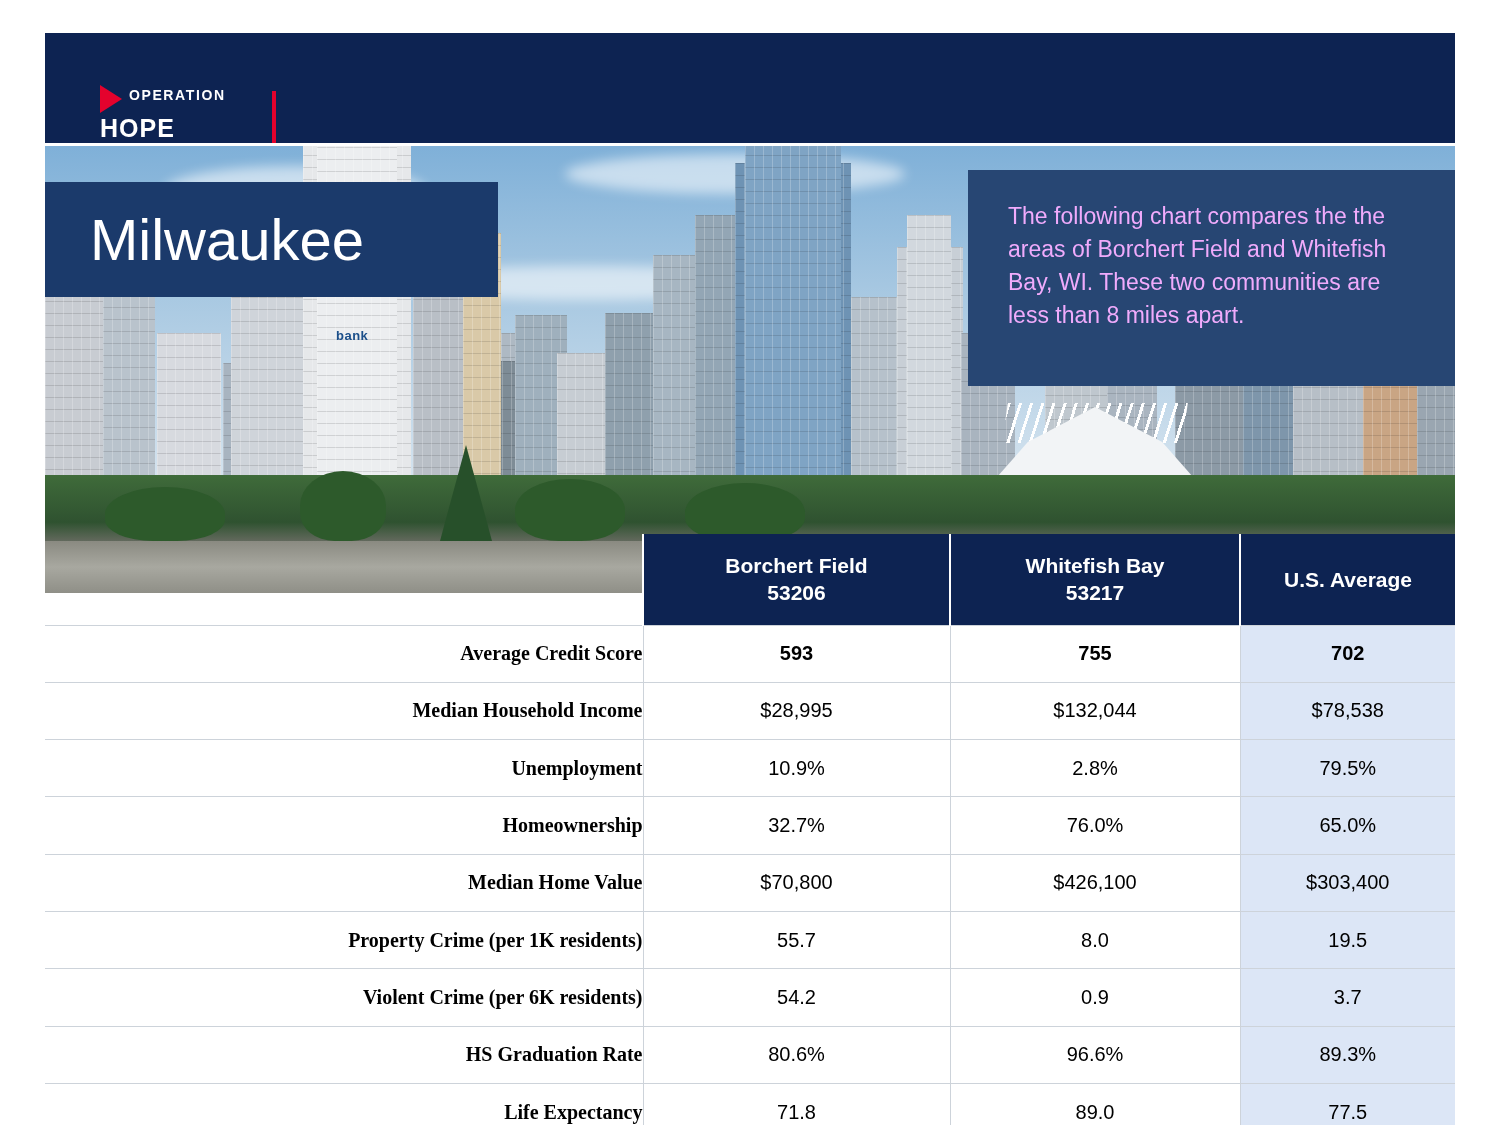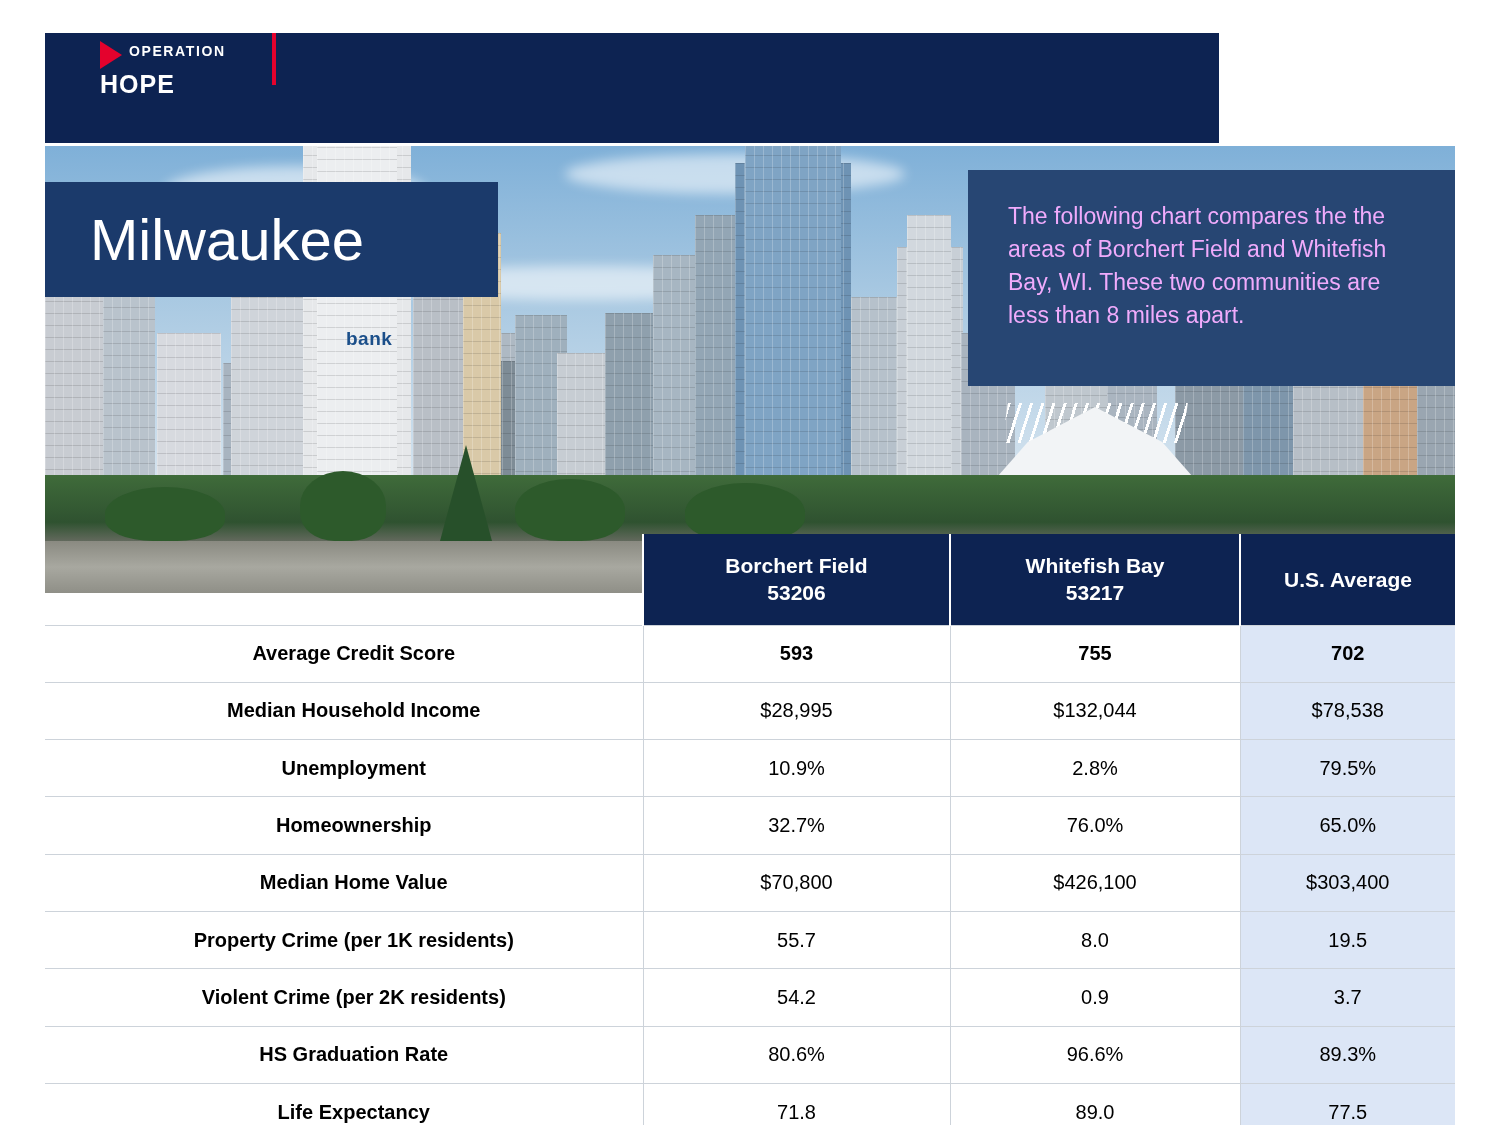--- a/index.html
+++ b/index.html
@@ -12,24 +12,24 @@
     position: relative;
     width: 1500px; height: 1125px;
     background: #ffffff;
     overflow: hidden;
   }
 
   
   .header {
     position: absolute;
     left: 45px; top: 33px;
-    width: 1174px; height: 110px;
+    width: 1410px; height: 110px;
     background: #0d2352;
     display: flex;
-    align-items: flex-start;
+    align-items: flex-end;
   }
   .logo-block {
     width: 215px;
     padding-left: 55px;
     display: flex;
     flex-direction: column;
     justify-content: center;
     color: #ffffff;
   }
   .logo-row {
@@ -132,23 +132,23 @@
     position: absolute;
     left: 960px; bottom: 150px;
     width: 180px; height: 40px;
     background: repeating-linear-gradient(100deg, #ffffff 0 3px, rgba(255,255,255,0) 3px 11px);
     transform: skewX(-8deg);
   }
 
   
   .bank-sign {
     position: absolute;
-    left: 301px; top: 182px;
+    left: 291px; top: 182px;
     color: #1b4f8a;
-    font-size: 19px;
+    font-size: 13px;
     font-weight: bold;
     letter-spacing: 0.5px;
   }
 
   .city-title-box {
     position: absolute;
     left: 45px; top: 182px;
     width: 453px; height: 115px;
     background: #1b3a6b;
     display: flex;
@@ -208,24 +208,25 @@
   tbody td {
     height: 57.3px;
     font-size: 20px;
     color: #000000;
     border-bottom: 1px solid #cdd3da;
     border-left: 1px solid #cdd3da;
     text-align: center;
     vertical-align: middle;
   }
   tbody td.rowlabel {
-    text-align: center;
+    text-align: right;
     font-weight: bold;
     padding-left: 20px;
     border-left: none;
+    font-family: Liberation Serif, serif;
   }
   tbody tr:first-child td {
     font-weight: bold;
     border-top: 1px solid #cdd3da;
   }
   tbody td.us {
     background: #dce6f6;
     border-left: 1px solid #cdd3da;
   }
 </style>
@@ -424,21 +425,21 @@
           <td>$426,100</td>
           <td class="us">$303,400</td>
         </tr>
         <tr>
           <td class="rowlabel">Property Crime (per 1K residents)</td>
           <td>55.7</td>
           <td>8.0</td>
           <td class="us">19.5</td>
         </tr>
         <tr>
-          <td class="rowlabel">Violent Crime (per 2K residents)</td>
+          <td class="rowlabel">Violent Crime (per 6K residents)</td>
           <td>54.2</td>
           <td>0.9</td>
           <td class="us">3.7</td>
         </tr>
         <tr>
           <td class="rowlabel">HS Graduation Rate</td>
           <td>80.6%</td>
           <td>96.6%</td>
           <td class="us">89.3%</td>
         </tr>

